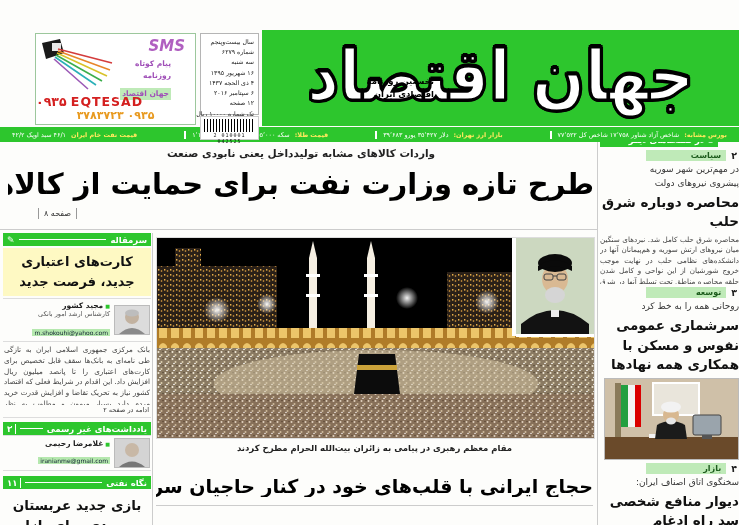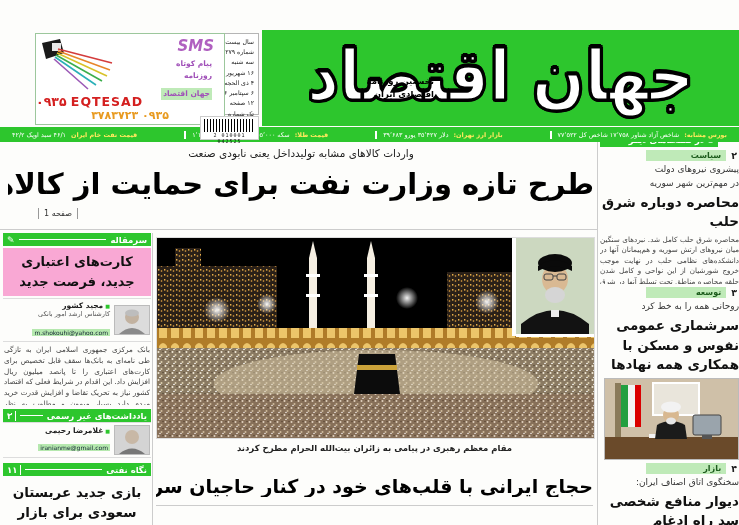--- a/index.html
+++ b/index.html
@@ -13,37 +13,37 @@
         text-shadow:2px 0 #000,-2px 0 #000,0 2px #000,0 -2px #000,1.5px 1.5px #000,-1.5px -1.5px #000,1.5px -1.5px #000,-1.5px 1.5px #000;}
   .mast-tagline{position:absolute;left:96px;top:10px;width:76px;font-size:8.5px;font-weight:bold;color:#000;
         text-align:right;line-height:1.5;margin-top:35px;}
   .issue-box{position:absolute;left:200px;top:33px;width:59px;height:82px;background:#fff;border:1px solid #b5b5b5;
         padding:3px 4px;box-sizing:border-box;}
   .issue-line{font-size:6.2px;color:#222;line-height:1.65;text-align:right;white-space:nowrap;}
   .barcode-box{position:absolute;left:200px;top:116px;width:59px;height:24px;background:#fff;border:1px solid #ccc;
         box-sizing:border-box;z-index:5;text-align:center;}
   .barcode-stripes{height:13px;margin:2px 3px 0;background:repeating-linear-gradient(90deg,#000 0 1px,#fff 1px 3px,#000 3px 4px,#fff 4px 6px);}
   .barcode-digits{font-size:5px;letter-spacing:1px;color:#111;font-family:"DejaVu Sans Mono",monospace;direction:ltr;}
-  .sms-box{position:absolute;left:35px;top:33px;width:190px;height:92px;background:#fff;border:1px solid #9cc79c;box-sizing:border-box;}
+  .sms-box{position:absolute;left:35px;top:33px;width:161px;height:92px;background:#fff;border:1px solid #9cc79c;box-sizing:border-box;}
   .pens{position:absolute;left:2px;top:3px;}
   .sms-word{position:absolute;right:10px;top:3px;color:#b060c0;font-size:15px;font-weight:bold;font-style:italic;}
-  .sms-lines{position:absolute;right:12px;top:24px;text-align:right;margin-left:12px;}
+  .sms-lines{position:absolute;right:24px;top:24px;text-align:right;margin-left:12px;}
   .sms-line{font-size:7.5px;font-weight:bold;color:#a050b8;line-height:1.55;}
   .sms-line.hl{background:#bfeab8;display:inline-block;padding:0 2px;}
   .sms-code{position:absolute;left:0;right:0;bottom:15px;text-align:left;font-size:12.5px;font-weight:bold;color:#d42020;letter-spacing:1px;direction:ltr;}
   .sms-phone{position:absolute;left:0;right:0;bottom:2px;text-align:center;font-size:11px;font-weight:bold;color:#e89a20;letter-spacing:2px;}
   
   .ticker{position:absolute;left:0;top:127px;width:739px;height:15px;background:#2dc62d;display:flex;align-items:center;
         justify-content:space-between;box-sizing:border-box;padding:0 6px;z-index:2;}
   .tk-seg{font-size:6.4px;color:#fff;white-space:nowrap;padding:0 6px;border-left:2px solid #fff;}
   .tk-seg:last-child{border-left:none;}
   .tk-label{color:#ffe95e;font-weight:bold;margin-left:3px;}
   
   .lead{position:absolute;left:8px;top:147px;width:586px;text-align:center;}
-  .lead-kicker{font-size:10.5px;font-weight:normal;color:#222;margin-bottom:8px;}
+  .lead-kicker{font-size:10.5px;font-weight:bold;color:#222;margin-bottom:8px;}
   .lead-headline{font-size:29px;font-weight:bold;color:#000;letter-spacing:-1px;white-space:nowrap;overflow:hidden;}
   .page-ref{position:absolute;left:38px;top:208px;font-size:8px;color:#333;border-left:1px solid #999;border-right:1px solid #999;padding:1px 5px;}
   .hrule{position:absolute;left:0;top:229px;width:597px;height:1px;background:#ccc;}
   .vrule-r{position:absolute;left:597px;top:133px;width:1px;height:392px;background:#ccc;}
   .vrule-l{position:absolute;left:152px;top:233px;width:1px;height:292px;background:#ccc;}
   
   .op-col{position:absolute;left:600px;top:133px;width:139px;height:392px;overflow:hidden;}
   .op-header{margin-right:auto;width:118px;height:14px;background:#2dc62d;color:#fff;font-size:8.5px;font-weight:bold;
         display:flex;align-items:center;gap:4px;padding:0 5px;box-sizing:border-box;}
   .op-bullet{font-size:5px;line-height:1;}
@@ -55,21 +55,21 @@
   .op-body{font-size:7.2px;color:#444;text-align:justify;line-height:1.45;overflow:hidden;}
   .op-body.b1{height:49px;}
   .op-photo{display:block;width:133px;height:80px;border:1px solid #bbb;margin:3px 0;}
   
   .lc-col{position:absolute;left:3px;top:233px;width:148px;height:292px;overflow:hidden;}
   .lc-bar{height:13px;background:#2dc62d;color:#fff;display:flex;align-items:center;gap:4px;font-size:8.5px;
         font-weight:bold;padding:0 4px;box-sizing:border-box;}
   .lc-bar .bar-line{flex:1;border-bottom:1px solid #fff;}
   .lc-bar .pen{font-size:9px;}
   .lc-num{padding-right:3px;border-right:1px solid #fff;}
-  .lc-head-hl{background:#f9a8d4;text-align:center;font-size:13px;font-weight:bold;color:#111;line-height:1.55;padding:4px 2px;margin:2px 0;}
+  .lc-head-hl{background:#fef9c3;text-align:center;font-size:13px;font-weight:bold;color:#111;line-height:1.55;padding:4px 2px;margin:2px 0;}
   .lc-head{text-align:center;font-size:13.5px;font-weight:bold;color:#111;line-height:1.5;padding:5px 2px;margin:1px 0;}
   .author{display:flex;align-items:center;gap:4px;border-top:1px solid #ddd;border-bottom:1px solid #ddd;padding:2px 1px;}
   .author-photo{flex:none;border:1px solid #bbb;}
   .author-info{flex:1;text-align:right;}
   .a-name{font-size:7.5px;font-weight:bold;color:#222;}
   .a-bullet{color:#2dc62d;font-size:5px;margin-left:2px;vertical-align:middle;}
   .a-role{font-size:6.5px;color:#555;line-height:1.5;}
   .a-email{font-size:6px;background:#b5e8ae;display:inline-block;padding:0 2px;color:#123;direction:ltr;}
   .lc-body{font-size:7.2px;color:#444;text-align:justify;line-height:1.5;padding:3px 1px 0;height:60px;overflow:hidden;}
   .continue{font-size:6.5px;color:#333;text-align:right;padding:1px 2px 3px;border-bottom:1px solid #ddd;}
@@ -145,37 +145,37 @@
     <span class="tk-seg">
       <span class="tk-label">قیمت نفت خام ایران</span>
       <span class="tk-val">۴۶/۱ سبد اوپک ۴۲/۲</span>
     </span>
   </div>
 
   <div class="lead">
     <div class="lead-kicker">واردات کالاهای مشابه تولیدداخل یعنی نابودی صنعت</div>
     <div class="lead-headline">طرح تازه وزارت نفت برای حمایت از کالاهای ساخت ایران</div>
   </div>
-  <div class="page-ref">صفحه 1</div>
+  <div class="page-ref">صفحه ۸</div>
   <div class="hrule"></div>
   <div class="vrule-r"></div>
   <div class="vrule-l"></div>
 
   <div class="op-col">
     <div class="op-header">
       <span class="op-bullet">■</span>
       <span>در صفحه‌های دیگر</span>
     </div>
 
     <div class="sec-row">
       <span class="sec-num">۲</span>
       <span class="sec-box">سیاست</span>
     </div>
+    <div class="op-kicker">در مهم‌ترین شهر سوریه</div>
     <div class="op-kicker">پیشروی نیروهای دولت</div>
-    <div class="op-kicker">در مهم‌ترین شهر سوریه</div>
     <div class="op-headline">محاصره دوباره شرق حلب</div>
     <div class="op-body b1">محاصره شرق حلب کامل شد. نبردهای سنگین میان نیروهای ارتش سوریه و هم‌پیمانان آنها در دانشکده‌های نظامی حلب در نهایت موجب خروج شورشیان از این نواحی و کامل شدن حلقه محاصره مناطق تحت تسلط آنها در شرق حلب شد. بی‌بی‌سی انگلیسی گزارش داده است که دیده‌بان حقوق ...</div>
 
     <div class="sec-row">
       <span class="sec-num">۳</span>
       <span class="sec-box">توسعه</span>
     </div>
     <div class="op-kicker">روحانی همه را به خط کرد</div>
     <div class="op-headline">سرشماری عمومی نفوس و مسکن با همکاری همه نهادها</div>
     <svg class="op-photo" viewBox="0 0 133 80">
@@ -221,20 +221,21 @@
       </svg>
       <div class="author-info">
         <div class="a-name">
           <span class="a-bullet">■</span><span>مجید کشور</span>
         </div>
         <div class="a-role">کارشناس ارشد امور بانکی</div>
         <div class="a-email">m.shokouhi@yahoo.com</div>
       </div>
     </div>
     <div class="lc-body">بانک مرکزی جمهوری اسلامی ایران به تازگی طی نامه‌ای به بانک‌ها سقف قابل تخصیص برای کارت‌های اعتباری را تا پانصد میلیون ریال افزایش داد. این اقدام در شرایط فعلی که اقتصاد کشور نیاز به تحریک تقاضا و افزایش قدرت خرید مردم دارد بسیار میمون و مطلوب به نظر می‌رسد و فرصت تازه‌ای را برای توسعه صنعت کارت‌های اعتباری در کشور فراهم می‌کند ...</div>
+    <div class="continue">ادامه در صفحه ۲</div>
 
     <div class="lc-bar" style="margin-top:4px;">
       <span>یادداشت‌های غیر رسمی</span>
       <span class="bar-line"></span>
       <span class="lc-num">۳</span>
     </div>
     <div class="author">
       <svg class="author-photo" width="34" height="28" viewBox="0 0 34 28">
         <rect width="34" height="28" fill="#d4d4d4"></rect>
         <circle cx="17" cy="11" r="7" fill="#c8b8a6"></circle>

